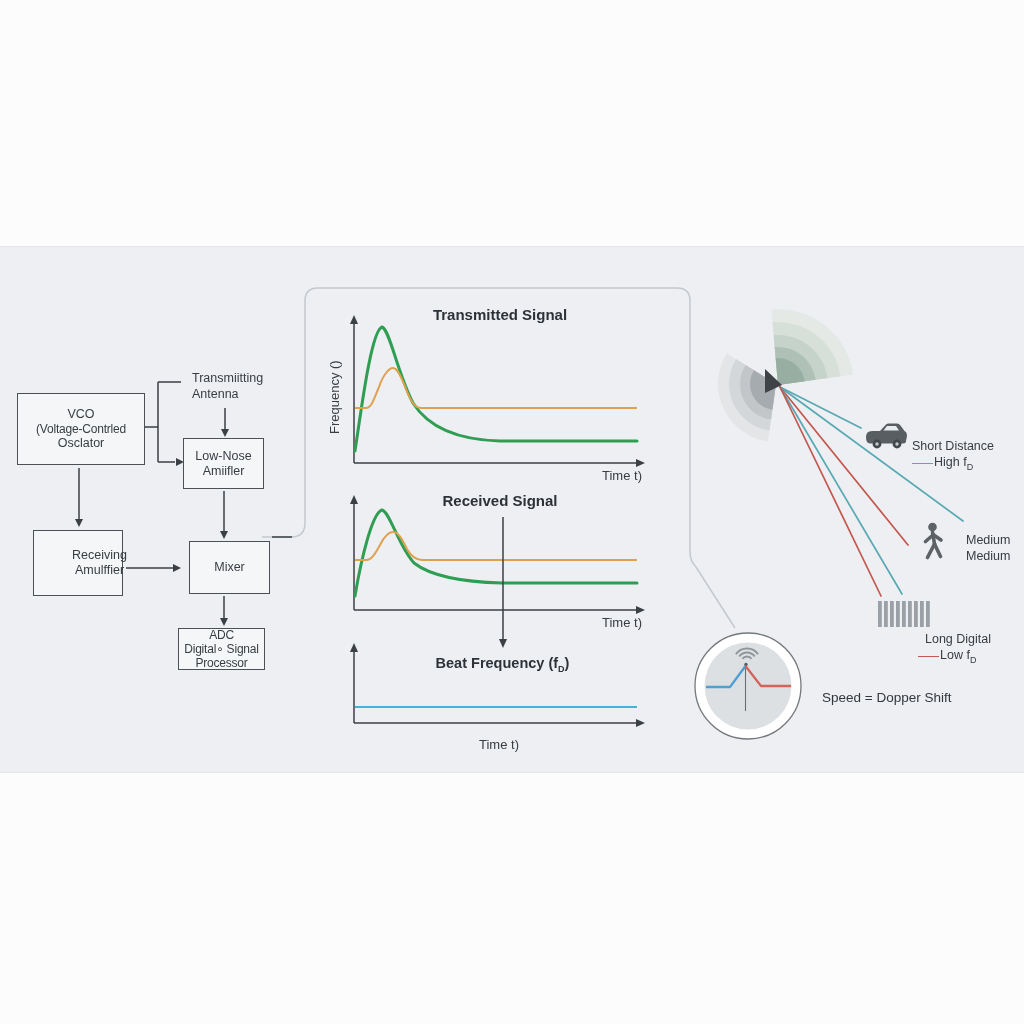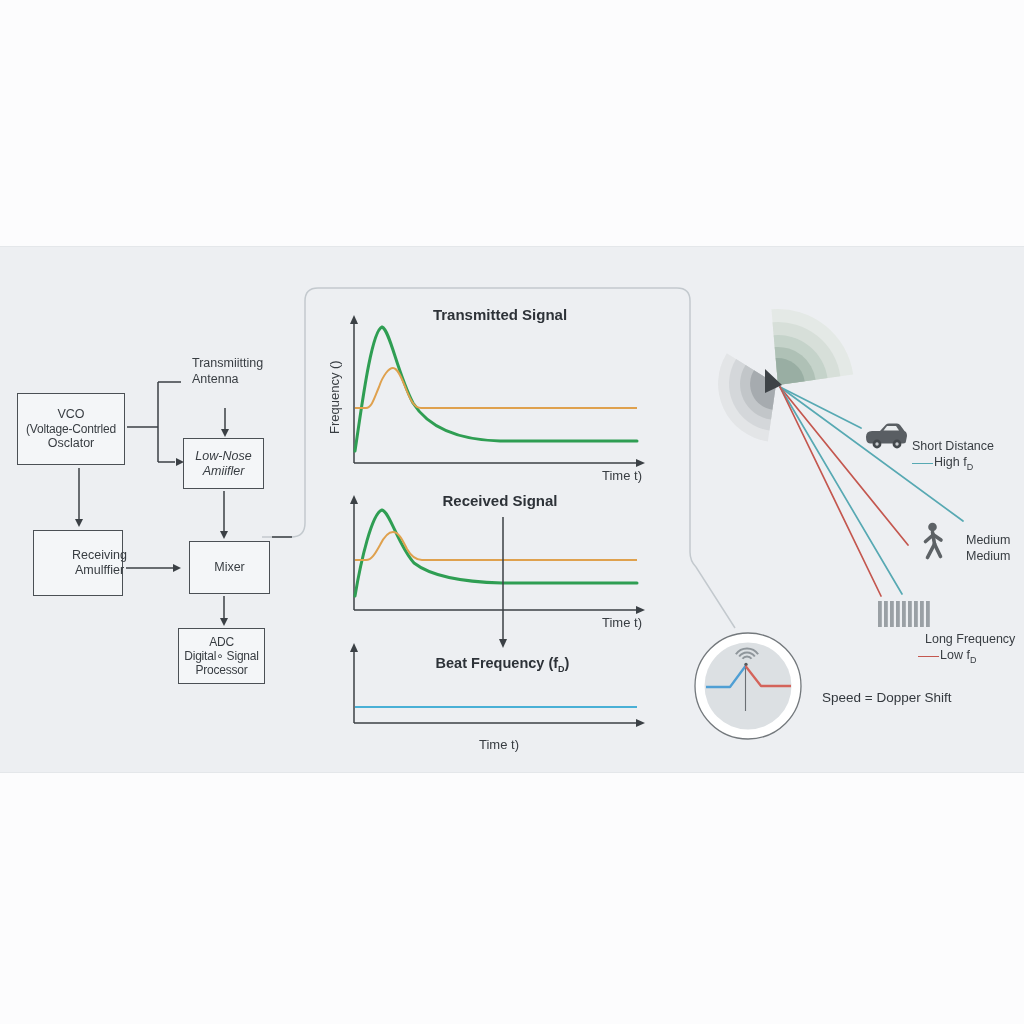--- a/index.html
+++ b/index.html
@@ -146,46 +146,46 @@
         <path d="M739.2 656.5 A9.5 9.5 0 0 1 754.8 656.5"></path>
         <path d="M735.9 654.3 A13.5 13.5 0 0 1 758.1 654.3"></path>
       </g>
       <circle cx="746" cy="664.5" r="1.7" fill="#55595d"></circle>
       <path d="M745.5 666 V711" stroke="#6a6f73" stroke-width="1.1"></path>
       <path d="M706 687 L730 687 L745.5 666" stroke="#4f9fd4" stroke-width="2.3" fill="none" stroke-linejoin="round"></path>
       <path d="M745.5 666 L761 686 L791 686" stroke="#d4635a" stroke-width="2.3" fill="none" stroke-linejoin="round"></path>
     </g>
   </svg>
 
-  <div class="box" style="left:17px;top:393px;width:108px;height:72px;">
+  <div class="box" style="left:17px;top:393px;width:128px;height:72px;">
     <div>VCO</div>
     <div class="small">(Voltage-Contrled</div>
     <div>Osclator</div>
   </div>
 
-  <div class="lbl" style="left:192px;top:356px;">
+  <div class="lbl" style="left:192px;top:371px;">
     <div>Transmiitting</div>
     <div>Antenna</div>
   </div>
 
-  <div class="box" style="left:183px;top:438px;width:81px;height:51px;font-style:italic;">
+  <div class="box" style="left:183px;top:438px;width:81px;height:51px;">
     <div>Low-Nose</div>
     <div>Amiifler</div>
   </div>
 
   <div class="box" style="left:33px;top:530px;width:90px;height:66px;padding-left:43px;">
     <div>Receiving</div>
     <div>Amulffier</div>
   </div>
 
   <div class="box" style="left:183px;top:541px;width:81px;height:53px;margin-left:6px;">
     <div>Mixer</div>
   </div>
 
-  <div class="box small" style="left:178px;top:628px;width:87px;height:56px;">
+  <div class="box small" style="left:178px;top:628px;width:87px;height:42px;">
     <div>ADC</div>
     <div>Digital∘ Signal</div>
     <div>Processor</div>
   </div>
 
   <div class="ctitle" style="left:390px;top:306px;width:220px;">Transmitted Signal</div>
   <div class="ctitle" style="left:390px;top:492px;width:220px;">Received Signal</div>
 
   <div class="beatline" style="top:655px;font-size:14.5px;">
     <span>Beat Frequency (f</span><sub>D</sub><span>)</span>
@@ -203,21 +203,21 @@
       <span><span>High f</span><sub>D</sub></span>
     </div>
   </div>
 
   <div class="lbl" style="left:966px;top:533px;">
     <div>Medium</div>
     <div>Medium</div>
   </div>
 
   <div class="lbl" style="left:918px;top:632px;">
-    <div style="padding-left:7px;">Long Frequency</div>
+    <div style="padding-left:7px;">Long Digital</div>
     <div class="legrow">
       <span class="dash red"></span>
       <span><span>Low f</span><sub>D</sub></span>
     </div>
   </div>
 
   <div class="lbl" style="left:822px;top:690px;font-size:13.5px;color:#33383d;">Speed = Dopper Shift</div>
 </div>
 
 </body></html>

